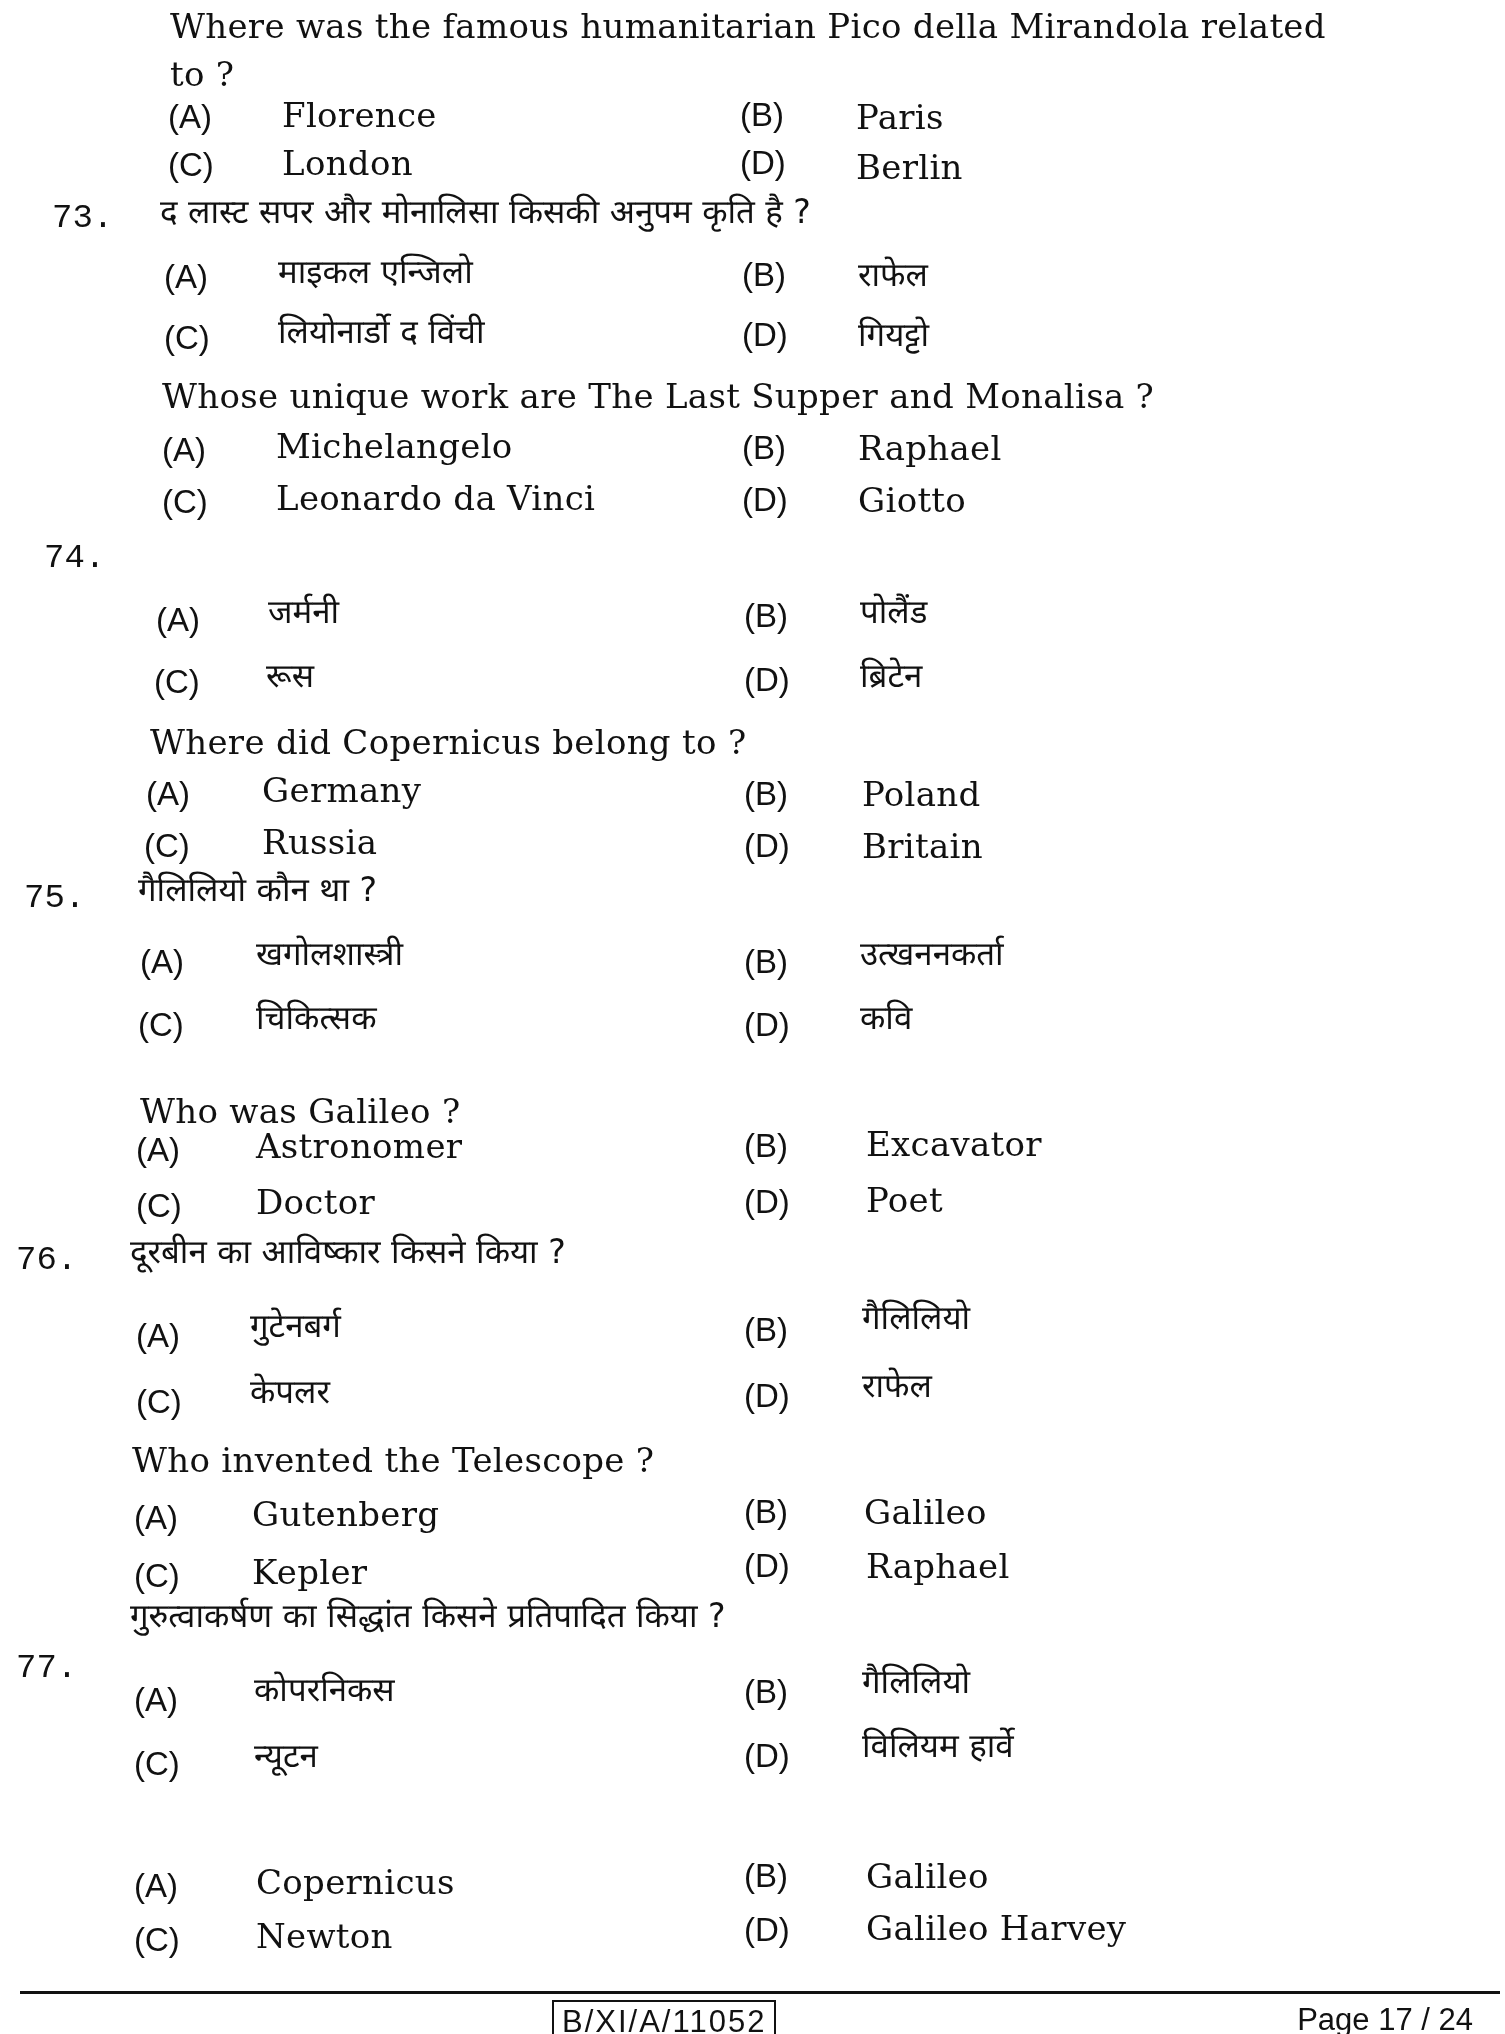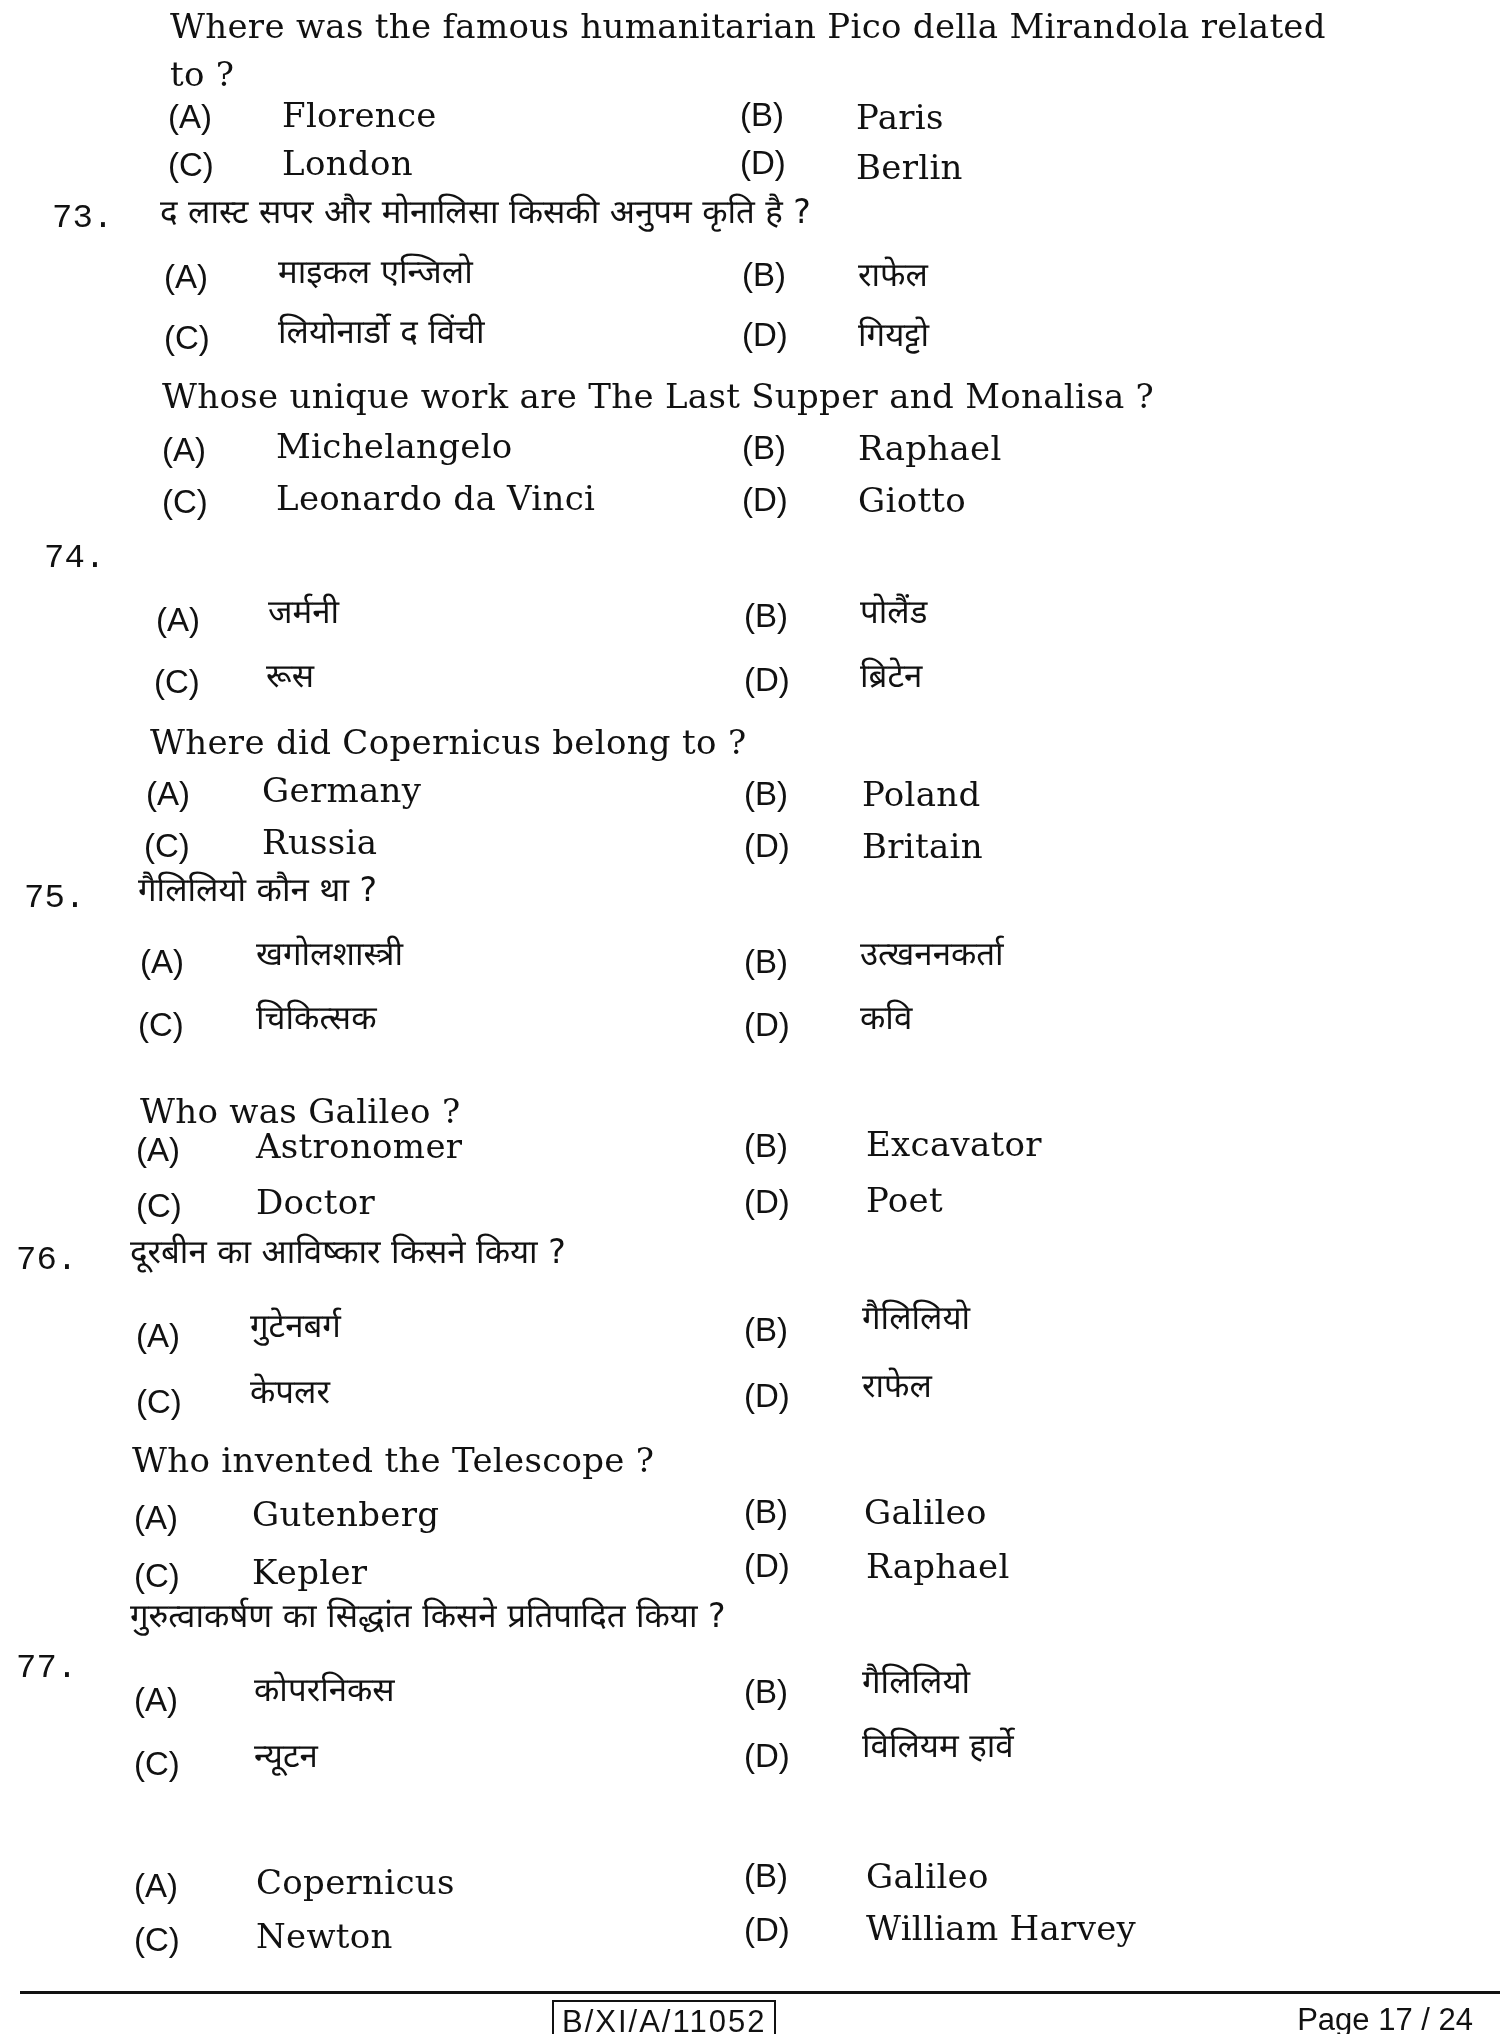--- a/index.html
+++ b/index.html
@@ -202,19 +202,19 @@
   <span class="letter" style="left:744px; top:1736px;">(D)</span>
   <span class="val hi" style="left:862px; top:1726px;">विलियम हार्वे</span>
 
   <span class="letter" style="left:134px; top:1866px;">(A)</span>
   <span class="val en" style="left:256px; top:1862px;">Copernicus</span>
   <span class="letter" style="left:744px; top:1856px;">(B)</span>
   <span class="val en" style="left:866px; top:1856px;">Galileo</span>
   <span class="letter" style="left:134px; top:1920px;">(C)</span>
   <span class="val en" style="left:256px; top:1916px;">Newton</span>
   <span class="letter" style="left:744px; top:1910px;">(D)</span>
-  <span class="val en" style="left:866px; top:1908px;">William Harvey</span>
+  <span class="val en" style="left:866px; top:1908px;">Galileo Harvey</span>
 
   <div class="footer-rule"></div>
   <div class="footer-code">B/XI/A/11052</div>
   <div class="footer-page">Page 17 / 24</div>
 
 </div>
 
 </body></html>

